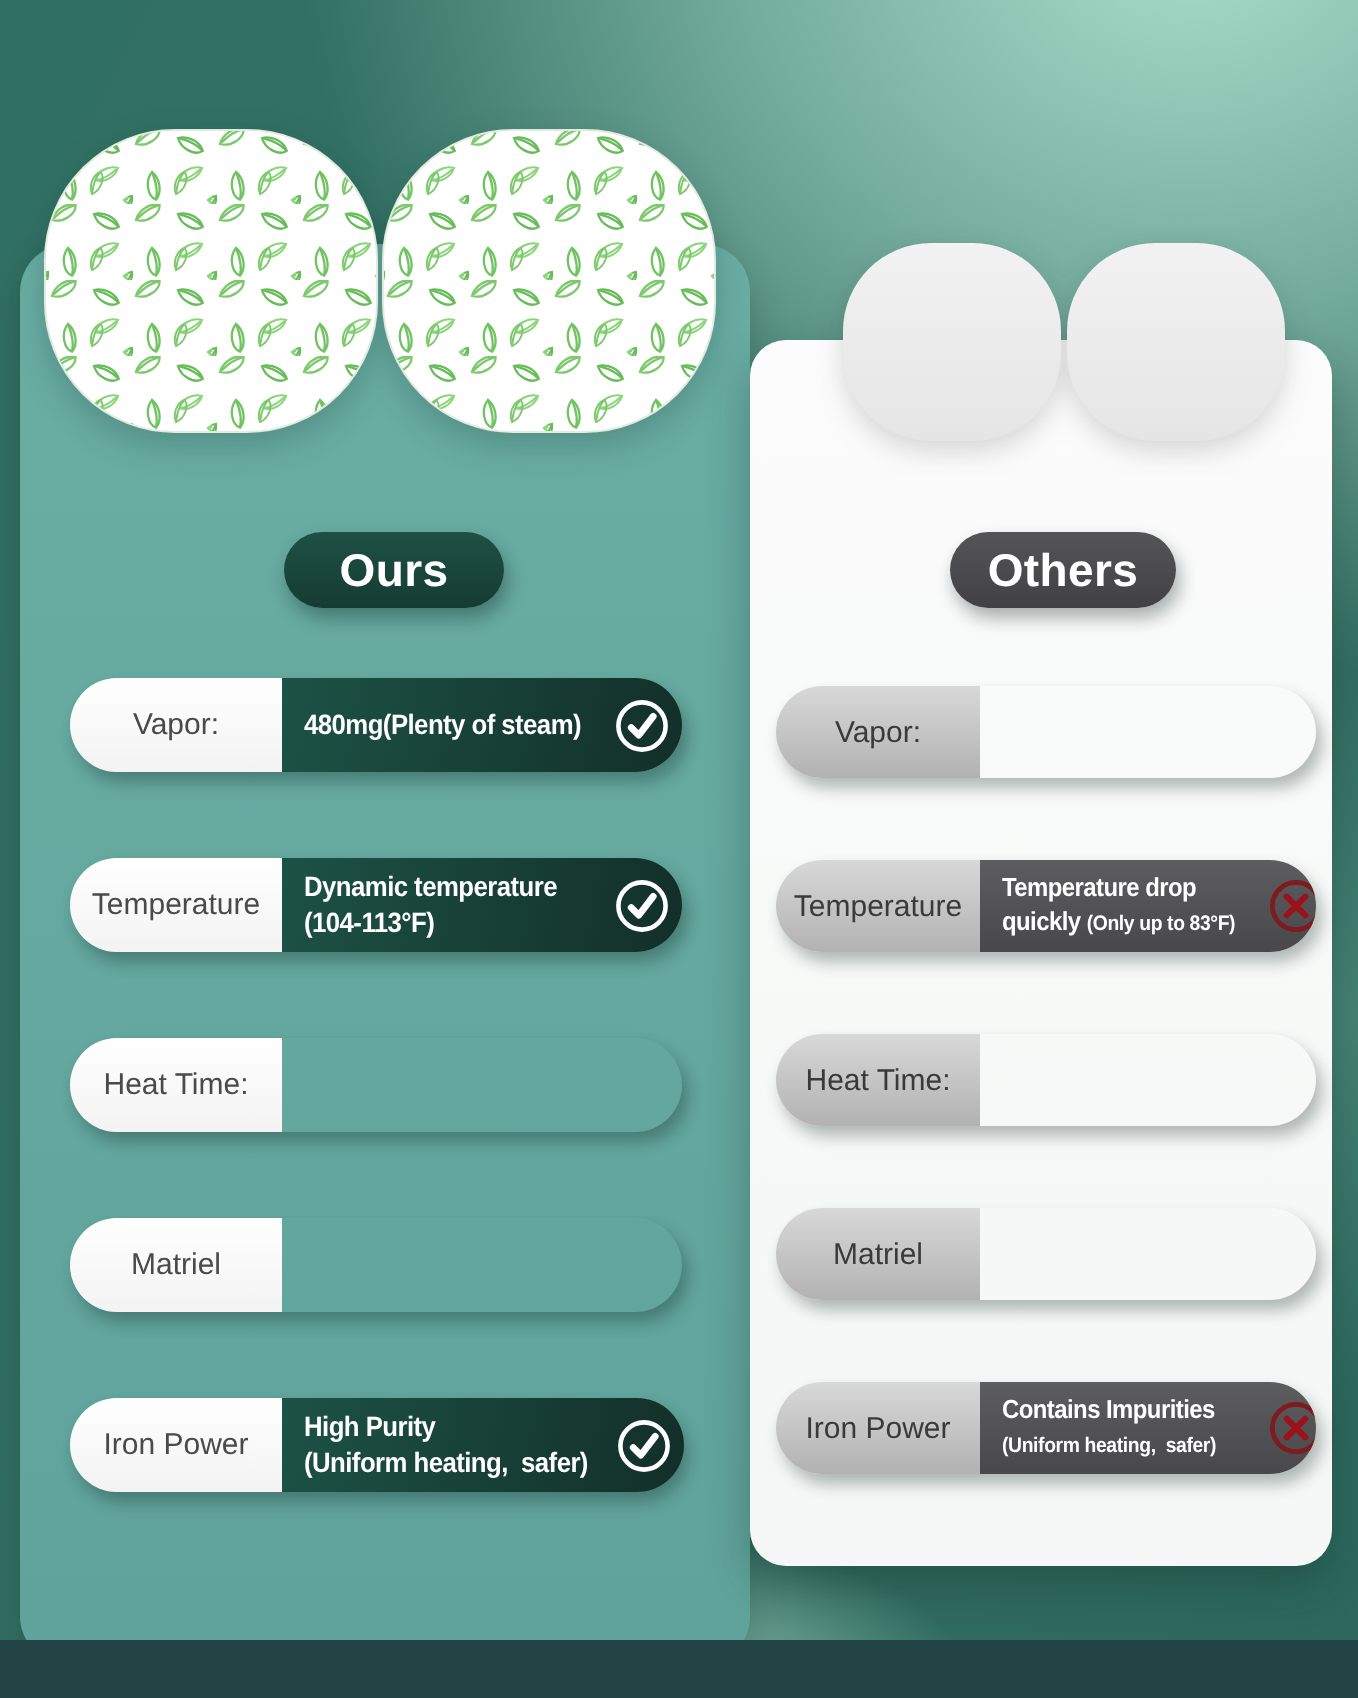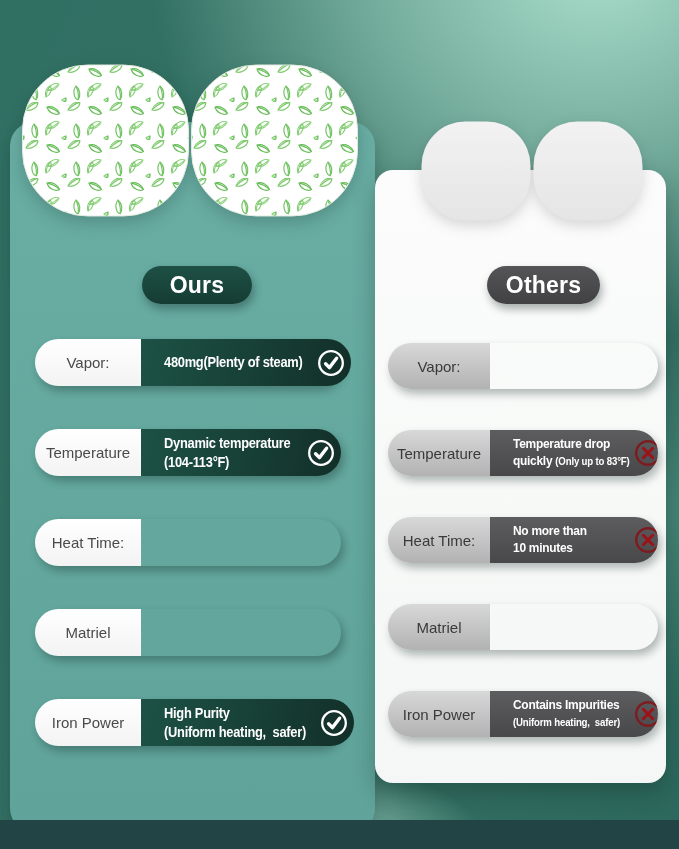--- a/index.html
+++ b/index.html
@@ -25,21 +25,21 @@
   .mask-svg{position:absolute;filter:drop-shadow(0 6px 8px rgba(15,40,34,0.22));}
   .mask-ours{left:22px;top:64px;}
   .mask-others{left:421px;top:121px;filter:drop-shadow(0 5px 7px rgba(40,40,40,0.18));}
 
   .badge{
     position:absolute;display:flex;align-items:center;justify-content:center;
     color:#fff;font-weight:bold;font-size:23px;border-radius:19px;
     box-shadow:2px 5px 9px rgba(10,30,25,0.35);letter-spacing:0.2px;
   }
   .badge-ours{left:142px;top:266px;width:110px;height:38px;background:linear-gradient(180deg,#1e5045,#153c33);}
-  .badge-others{left:487px;top:266px;width:113px;height:38px;background:linear-gradient(180deg,#555557,#414143);}
+  .badge-others{left:475px;top:266px;width:113px;height:38px;background:linear-gradient(180deg,#555557,#414143);}
 
   .rows{position:absolute;}
   .rows-ours{left:35px;top:325px;width:306px;}
   .rows-others{left:388px;top:329px;width:270px;}
 
   .crow{position:relative;display:flex;border-radius:24px;box-shadow:3px 5px 8px rgba(10,30,25,0.30);margin-top:14px;}
   .ours-row{height:47px;margin-bottom:43px;}
   .others-row{height:46px;margin-bottom:41px;border-radius:23px;}
 
   .clabel{
@@ -47,21 +47,21 @@
     background:linear-gradient(180deg,#ffffff,#f2f3f2);
     border-radius:24px 0 0 24px;font-size:15px;color:#4a4a4a;
   }
   .others-row .clabel{
     flex:0 0 102px;background:linear-gradient(180deg,#d8d8d8,#b2b2b2);
     color:#3a3a3a;border-radius:23px 0 0 23px;
   }
   .cvalue{
     flex:1;position:relative;display:flex;align-items:center;
     background:linear-gradient(100deg,#1d5246 0%,#173f35 55%,#122f28 100%);
-    border-radius:0 24px 24px 0;padding:0 36px 0 23px;
+    border-radius:0 24px 24px 0;padding:0 36px 0 11px;
     color:#fff;font-weight:bold;font-size:14px;line-height:1.3;letter-spacing:-0.3px;
   }
   .others-row .cvalue{
     background:linear-gradient(180deg,#5d5d5f,#48484a);
     border-radius:0 23px 23px 0;font-size:13px;padding-right:28px;overflow:hidden;
   }
   .vtext{white-space:pre;transform:scaleX(0.92);transform-origin:0 50%;}
   .note{font-size:10.5px;font-weight:bold;letter-spacing:-0.2px;}
 
   .status{position:absolute;top:50%;transform:translateY(-50%);width:28px;height:28px;}
@@ -172,28 +172,20 @@
 quickly </span><span class="note">(Only up to 83°F)</span></div>
         <svg class="status status-cross" viewBox="0 0 28 28">
             <circle cx="14" cy="14" r="11.8" fill="none" stroke="#7e1b1f" stroke-width="2.4"></circle>
             <path d="M9.3 9.3 L18.7 18.7 M18.7 9.3 L9.3 18.7" stroke="#9c1218" stroke-width="3" stroke-linecap="round"></path>
           </svg>
       </div>
     </div>
 
     <div class="crow others-row">
       <div class="clabel">Heat Time:</div>
-      <div class="cvalue">
-        <div class="vtext"><span>No more than
-10 minutes</span><span class="note"></span></div>
-        <svg class="status status-cross" viewBox="0 0 28 28">
-            <circle cx="14" cy="14" r="11.8" fill="none" stroke="#7e1b1f" stroke-width="2.4"></circle>
-            <path d="M9.3 9.3 L18.7 18.7 M18.7 9.3 L9.3 18.7" stroke="#9c1218" stroke-width="3" stroke-linecap="round"></path>
-          </svg>
-      </div>
     </div>
 
     <div class="crow others-row">
       <div class="clabel">Matriel</div>
     </div>
 
     <div class="crow others-row">
       <div class="clabel">Iron Power</div>
       <div class="cvalue">
         <div class="vtext"><span>Contains Impurities

